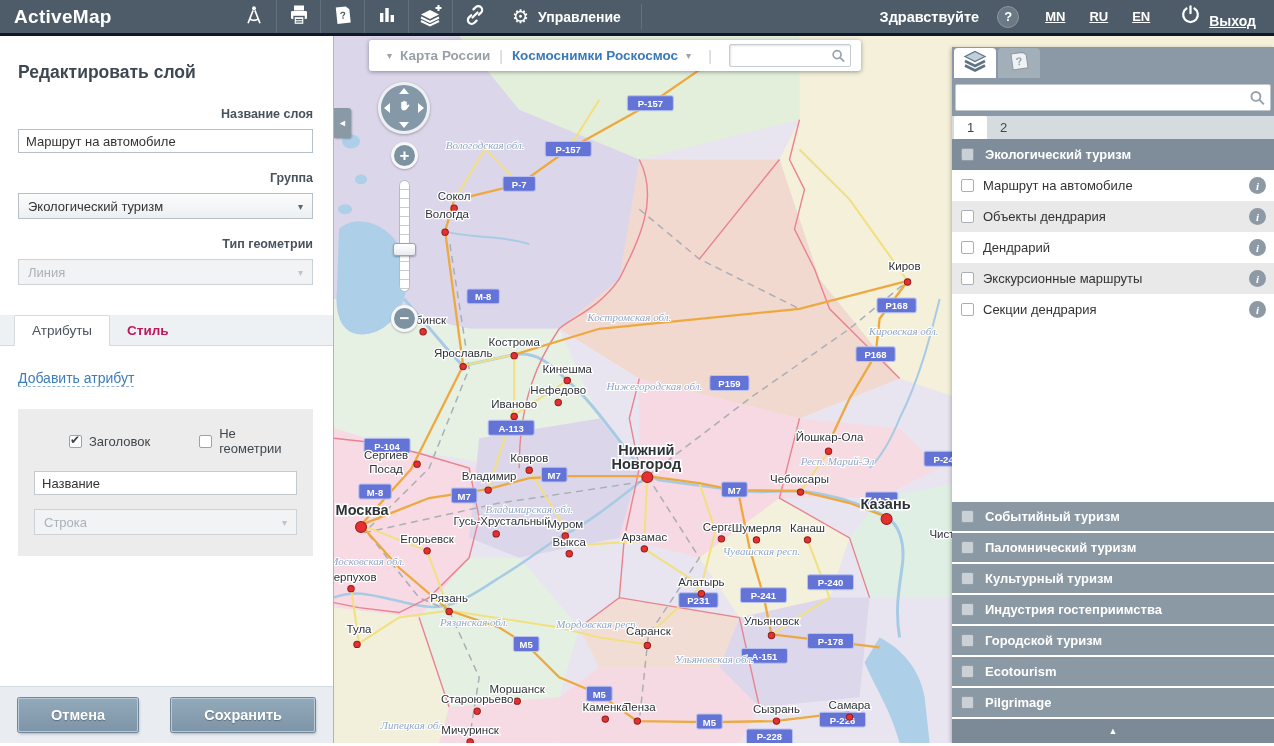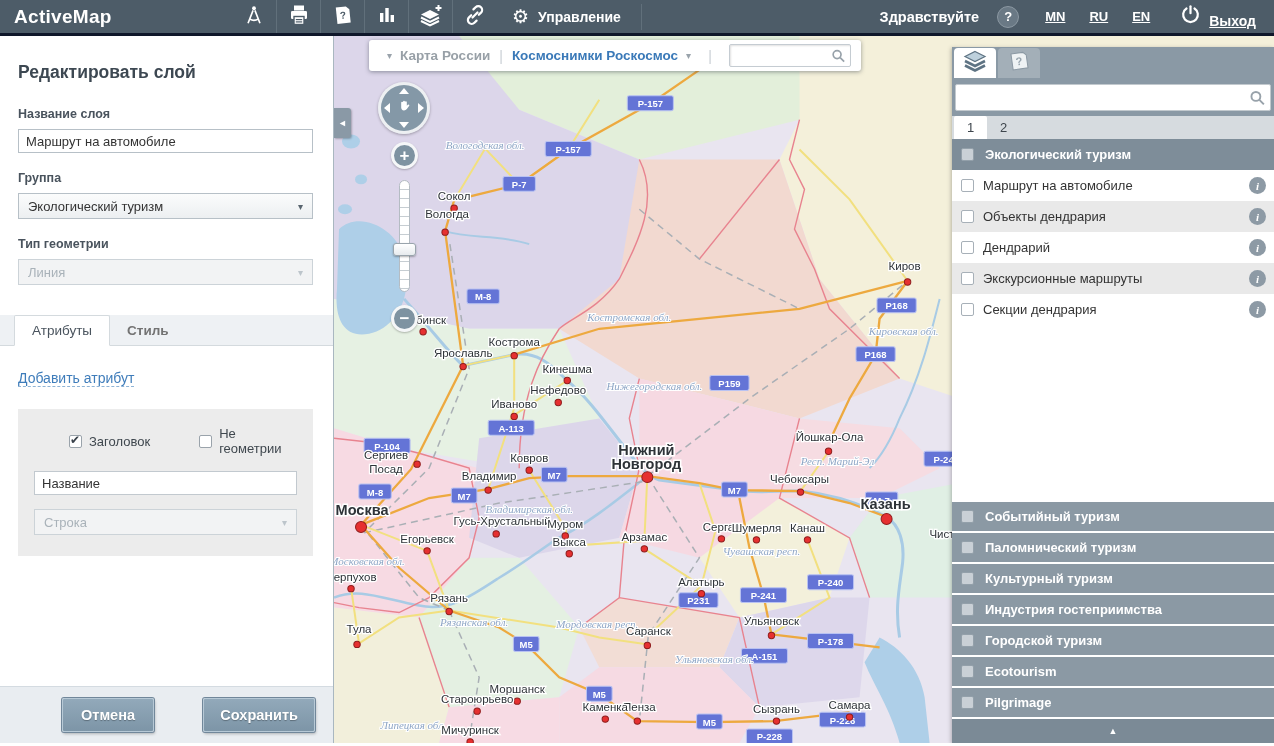--- a/index.html
+++ b/index.html
@@ -25,41 +25,41 @@
 
   
   .main { display:flex; height:707px; }
   .left-panel { width:334px; background:#fff; border-right:1px solid #a9b7c0; position:relative; flex:none; }
   .map-area { flex:1; position:relative; overflow:hidden; background:#e9e5f0; }
   .map-svg { position:absolute; inset:0; width:100%; height:100%; }
 
   
   .lp-content { padding:22px 20px 0 18px; }
   .lp-title { font-size:17.5px; color:#3d4852; margin:4px 0 24px; font-weight:bold; }
-  .lp-label { display:block; font-size:12.5px; font-weight:bold; color:#49535d; margin-bottom:8px; }
+  .lp-label { display:block; font-size:12.5px; font-weight:bold; color:#49535d; margin-bottom:8px;text-align:right; }
   .text-input { width:100%; height:24px; border:1px solid #b7c0c7; padding:2px 7px; font-size:13px; color:#333; font-family:inherit; outline:none; }
   .field { margin-bottom:18px; }
   .selectbox { height:26px; border:1px solid #b7c0c7; background:linear-gradient(#fbfcfc,#eceff1); display:flex; align-items:center; justify-content:space-between; padding:0 9px; font-size:13px; color:#333; cursor:pointer; }
   .selectbox .arr { color:#59656f; font-size:10px; }
   .selectbox.disabled { background:#f2f3f4; color:#a9b2b9; border-color:#ccd3d8; cursor:default; }
   .selectbox.disabled .arr { color:#bdc5cb; }
   .lp-tabs { margin:30px 0 0 -18px; width:calc(100% + 38px); display:flex; align-items:flex-end; background:#eef1f4; border-bottom:1px solid #d4dade; padding-left:14px; }
   .lp-tab { padding:7px 17px 7px; font-size:13.5px; color:#4a545e; cursor:pointer; }
   .lp-tab.active { background:#fff; border:1px solid #d4dade; border-bottom:1px solid #fff; margin-bottom:-1px; border-radius:2px 2px 0 0; cursor:default; }
-  .lp-tab.inactive { font-weight:bold; color:#737373; }
+  .lp-tab.inactive { font-weight:bold; color:#be185d; }
   .add-attr { display:inline-block; margin-top:24px; color:#3e7cba; font-size:14px; border-bottom:1px dashed #8fb4d6; cursor:pointer; }
   .attr-box { margin-top:22px; background:#ececec; padding:17px 16px 21px; }
   .cbx-row { display:flex; align-items:center; gap:14px; font-size:13px; color:#3f474e; }
   .cbx-item { display:flex; align-items:center; cursor:pointer;padding-left:35px; }
   .cbx { width:13px; height:13px; border:1px solid #9aa3ab; background:#fff; display:inline-block; position:relative; margin-right:7px; border-radius:2px; flex:none; }
   .cbx.checked::after { content:"✔"; position:absolute; left:0; top:-3px; font-size:12px; color:#39414a; }
   .attr-box .text-input { margin-top:15px; border-color:#c2c9cf; }
   .attr-box .selectbox { margin-top:14px; }
   .lp-footer { position:absolute; left:0; right:0; bottom:0; height:57px; background:#e9edf1; border-top:1px solid #d4dbe1; display:flex; align-items:center; justify-content:space-between; padding:0 18px; }
-  .btn { min-width:92px; padding:8px 16px; text-align:center; color:#fff; font-weight:bold; font-size:14.5px; background:linear-gradient(#92a9ba,#7d95a7); border:1px solid #b7c9d6; box-shadow:0 0 0 1px #71879a, 1px 2px 3px rgba(0,0,0,.25); text-shadow:0 1px 1px rgba(0,0,0,.3); border-radius:2px; cursor:pointer;margin-left:44px; }
+  .btn { min-width:92px; padding:8px 32px; text-align:left; color:#fff; font-weight:bold; font-size:14.5px; background:linear-gradient(#92a9ba,#7d95a7); border:1px solid #b7c9d6; box-shadow:0 0 0 1px #71879a, 1px 2px 3px rgba(0,0,0,.25); text-shadow:0 1px 1px rgba(0,0,0,.3); border-radius:2px; cursor:pointer; }
 
   
   .map-bar { position:absolute; left:35px; top:4px; height:31px; width:492px; background:#fff; border-radius:3px; box-shadow:0 1px 4px rgba(55,65,75,.5); display:flex; align-items:center; padding:0 10px; z-index:5; }
   .drop-arrow { color:#9aa3ab; font-size:10px; margin:0 8px; }
   .base-layer-label { color:#98a0a7; font-weight:bold; font-size:13.5px; cursor:pointer; }
   .bar-sep { color:#c9cfd4; margin:0 9px; font-size:14px; }
   .active-layer-label { color:#3a79b8; font-weight:bold; font-size:13.5px; cursor:pointer; }
   .map-search { position:relative; margin-left:8px; flex:1; }
   .map-search input { width:100%; height:23px; border:1px solid #c5ccd2; border-radius:2px; padding:0 24px 0 6px; box-shadow:inset 1px 1px 2px rgba(0,0,0,.12); outline:none; font-size:12px; }
   .map-search svg, .panel-search svg { position:absolute; right:5px; top:50%; transform:translateY(-50%); }

